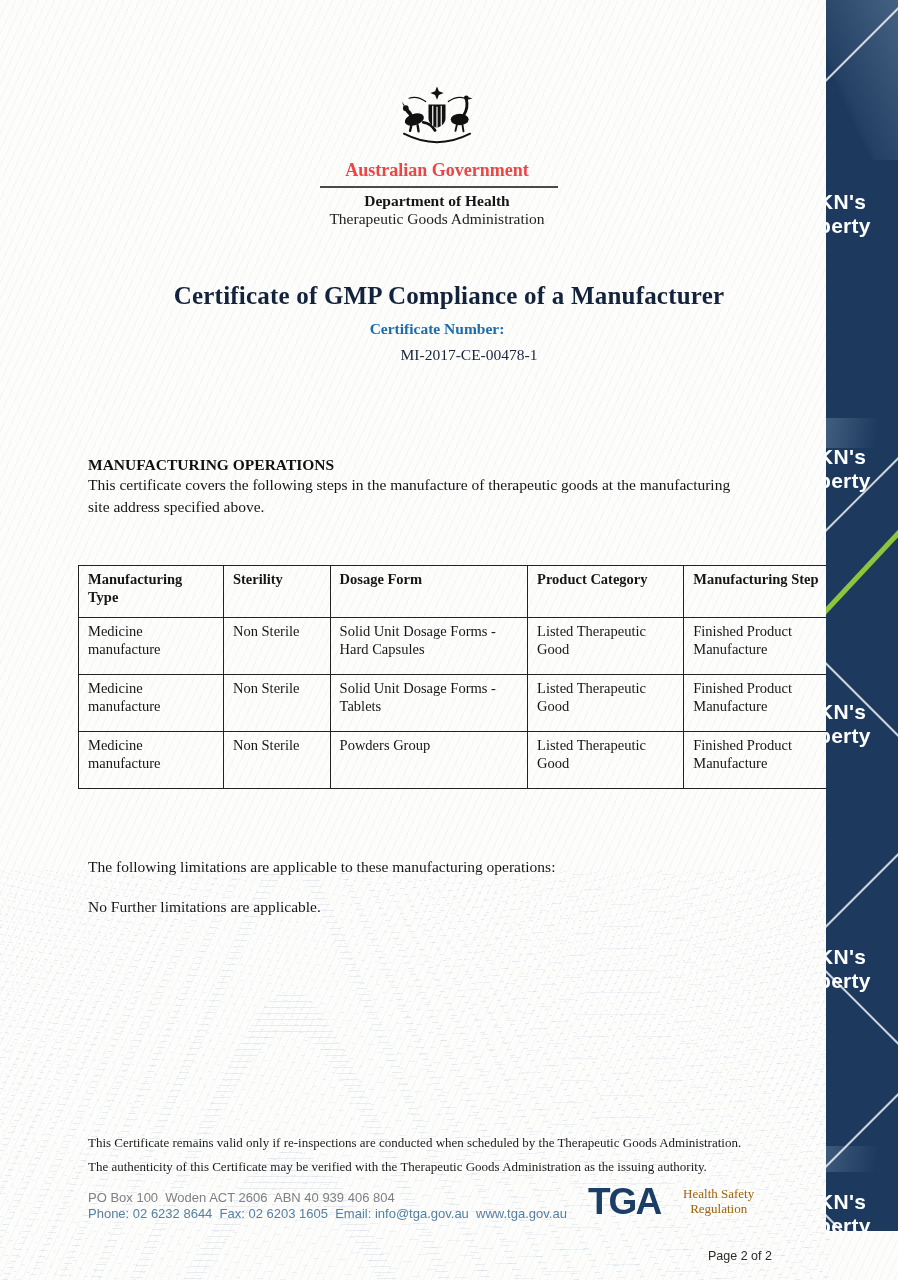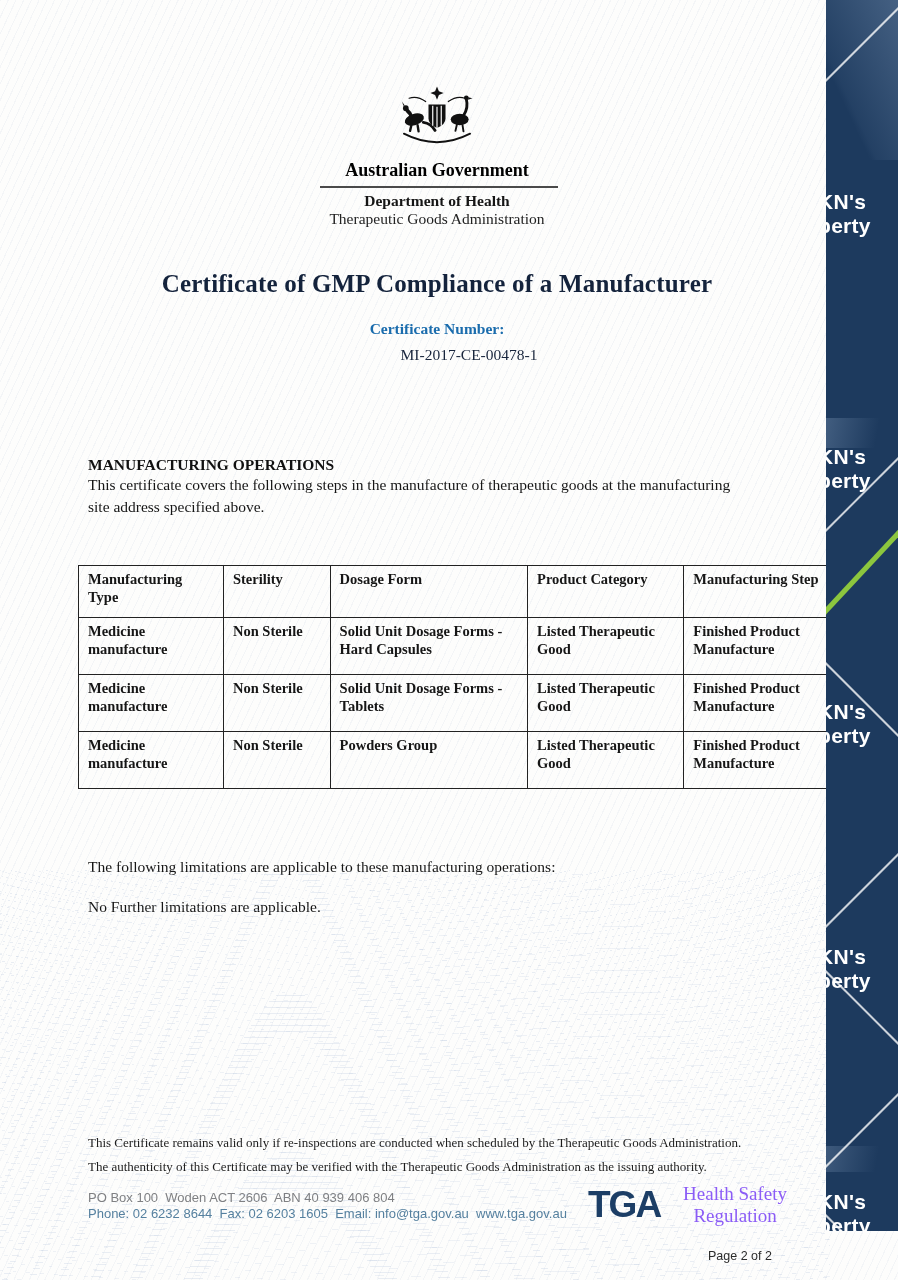--- a/index.html
+++ b/index.html
@@ -9,50 +9,50 @@
   .paper{position:absolute;inset:0;}
   .paper::before{content:"";position:absolute;inset:0;pointer-events:none;
     background-image:repeating-linear-gradient(115deg,rgba(205,214,228,0.20) 0 1px,transparent 1px 7px);}
   .wave-overlay{position:absolute;left:0;top:870px;width:830px;height:410px;pointer-events:none;
     background-image:
       repeating-radial-gradient(1600px 420px at 35% -80px,rgba(186,200,222,0.30) 0 1px,transparent 1px 23px),
       repeating-radial-gradient(1500px 380px at 75% -120px,rgba(186,200,222,0.22) 0 1px,transparent 1px 29px);}
   .centered{position:absolute;left:0;width:874px;text-align:center;}
   
   .crest{top:82px;}
-  .gov{top:160px;font-weight:bold;font-size:18px;color:#000000;}
+  .gov{top:160px;font-weight:bold;font-size:18px;color:#ef4444;}
   .gov-rule{position:absolute;left:320px;top:186px;width:238px;height:2px;background:#4a4a4a;}
   .dept{top:192px;font-weight:bold;font-size:15.5px;color:#151515;}
   .agency{top:210px;font-size:15.5px;color:#222;}
-  .title{top:270px;font-weight:bold;font-size:25px;color:#14233c;letter-spacing:0.2px;margin:0;text-align:center;}
+  .title{top:270px;font-weight:bold;font-size:25px;color:#14233c;letter-spacing:0.2px;margin:12px;text-align:center;}
   .cert-label{top:320px;font-weight:bold;font-size:15.5px;color:#1a6cad;}
   .cert-number{top:346px;font-size:15.5px;color:#18253c;margin-left:32px;}
   
   .ops-heading{position:absolute;left:88px;top:456px;font-weight:bold;font-size:15.5px;color:#111;}
   .ops-desc{position:absolute;left:88px;top:474px;width:655px;margin:0;font-size:15.5px;line-height:1.42;color:#161616;}
   table.ops{position:absolute;left:78px;top:565px;width:752px;border-collapse:collapse;
     font-size:14.5px;line-height:1.25;color:#161616;}
   table.ops th,table.ops td{border:1.5px solid #222;vertical-align:top;text-align:left;
-    padding:4px 8px 4px 9px;font-weight:bold;}
+    padding:4px 8px 4px 9px;font-weight:normal;}
   table.ops th{font-weight:bold;}
   thead tr{height:52px;} tbody tr{height:57px;}
   
   .lim-intro{position:absolute;left:88px;top:858px;margin:0;font-size:15.5px;color:#161616;}
   .lim-value{position:absolute;left:88px;top:898px;margin:0;font-size:15.5px;color:#161616;}
   
   .fineprint{position:absolute;left:88px;top:1131px;width:670px;font-size:13px;line-height:1.85;color:#1c1c1c;}
   .address{position:absolute;left:88px;top:1190px;font-family:"Liberation Sans","DejaVu Sans",sans-serif;
     font-size:13px;color:#7f8083;white-space:pre;}
   .contact{position:absolute;left:88px;top:1206px;font-family:"Liberation Sans","DejaVu Sans",sans-serif;
     font-size:13px;color:#55809f;white-space:pre;}
   .tga-logo{position:absolute;left:588px;top:1183px;display:flex;align-items:center;gap:23px;
     font-family:"Liberation Sans","DejaVu Sans",sans-serif;}
   .tga-acronym{font-size:37px;font-weight:bold;letter-spacing:-2px;color:#1c3e66;line-height:1;}
-  .tga-tagline{font-family:"Liberation Serif","DejaVu Serif",serif;font-size:19px;line-height:1.15;
-    color:#8b5cf6;text-align:center;}
+  .tga-tagline{font-family:"Liberation Serif","DejaVu Serif",serif;font-size:13px;line-height:1.15;
+    color:#a16207;text-align:center;}
   .pagenum{position:absolute;left:660px;top:1249px;width:160px;text-align:center;
     font-family:"Liberation Sans","DejaVu Sans",sans-serif;font-size:12.5px;color:#2b2b2b;}
   
   .sidebar{position:absolute;top:0;right:0;width:72px;height:1231px;background:#1d3a5e;overflow:hidden;z-index:3;}
   .sb-band{position:absolute;pointer-events:none;}
   .sb-band.b1{left:0;top:0;width:72px;height:160px;
     background:linear-gradient(245deg,rgba(160,185,215,0.30) 0%,rgba(160,185,215,0.05) 65%,transparent 70%);}
   .sb-band.b2{left:0;top:418px;width:72px;height:30px;
     background:linear-gradient(100deg,rgba(160,185,215,0.28),transparent 70%);}
   .sb-band.b3{left:0;top:1146px;width:72px;height:26px;

